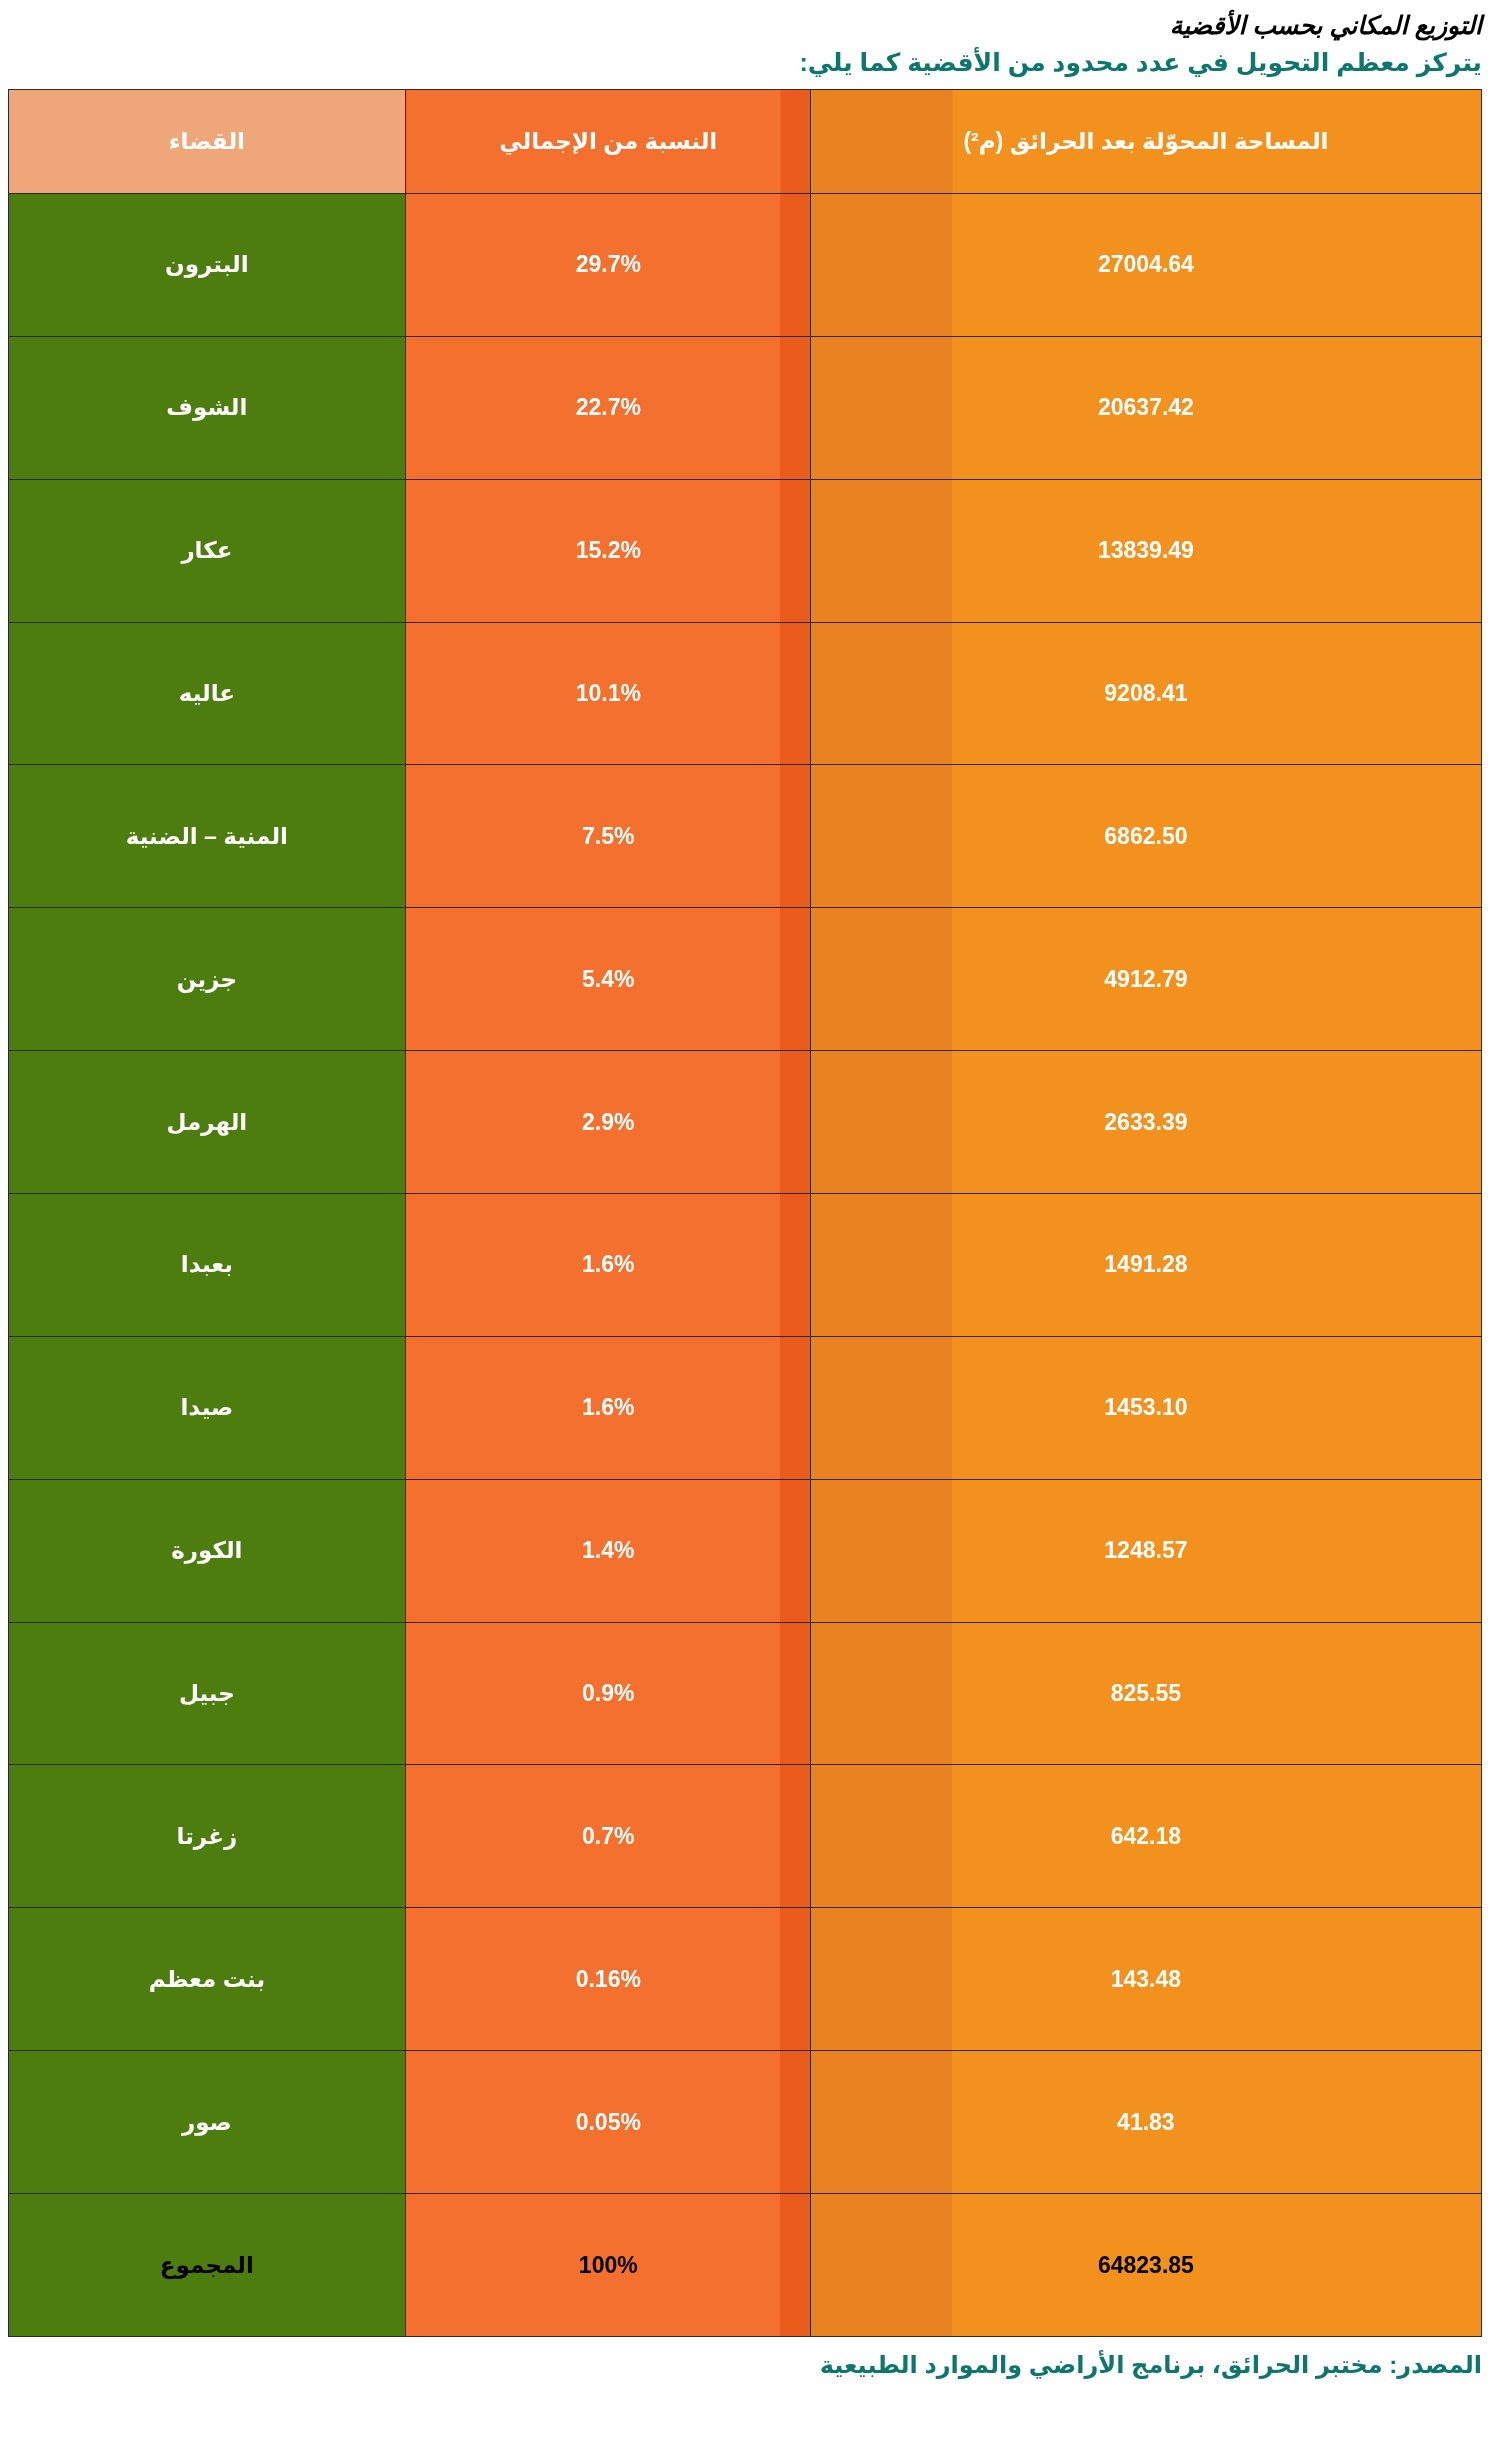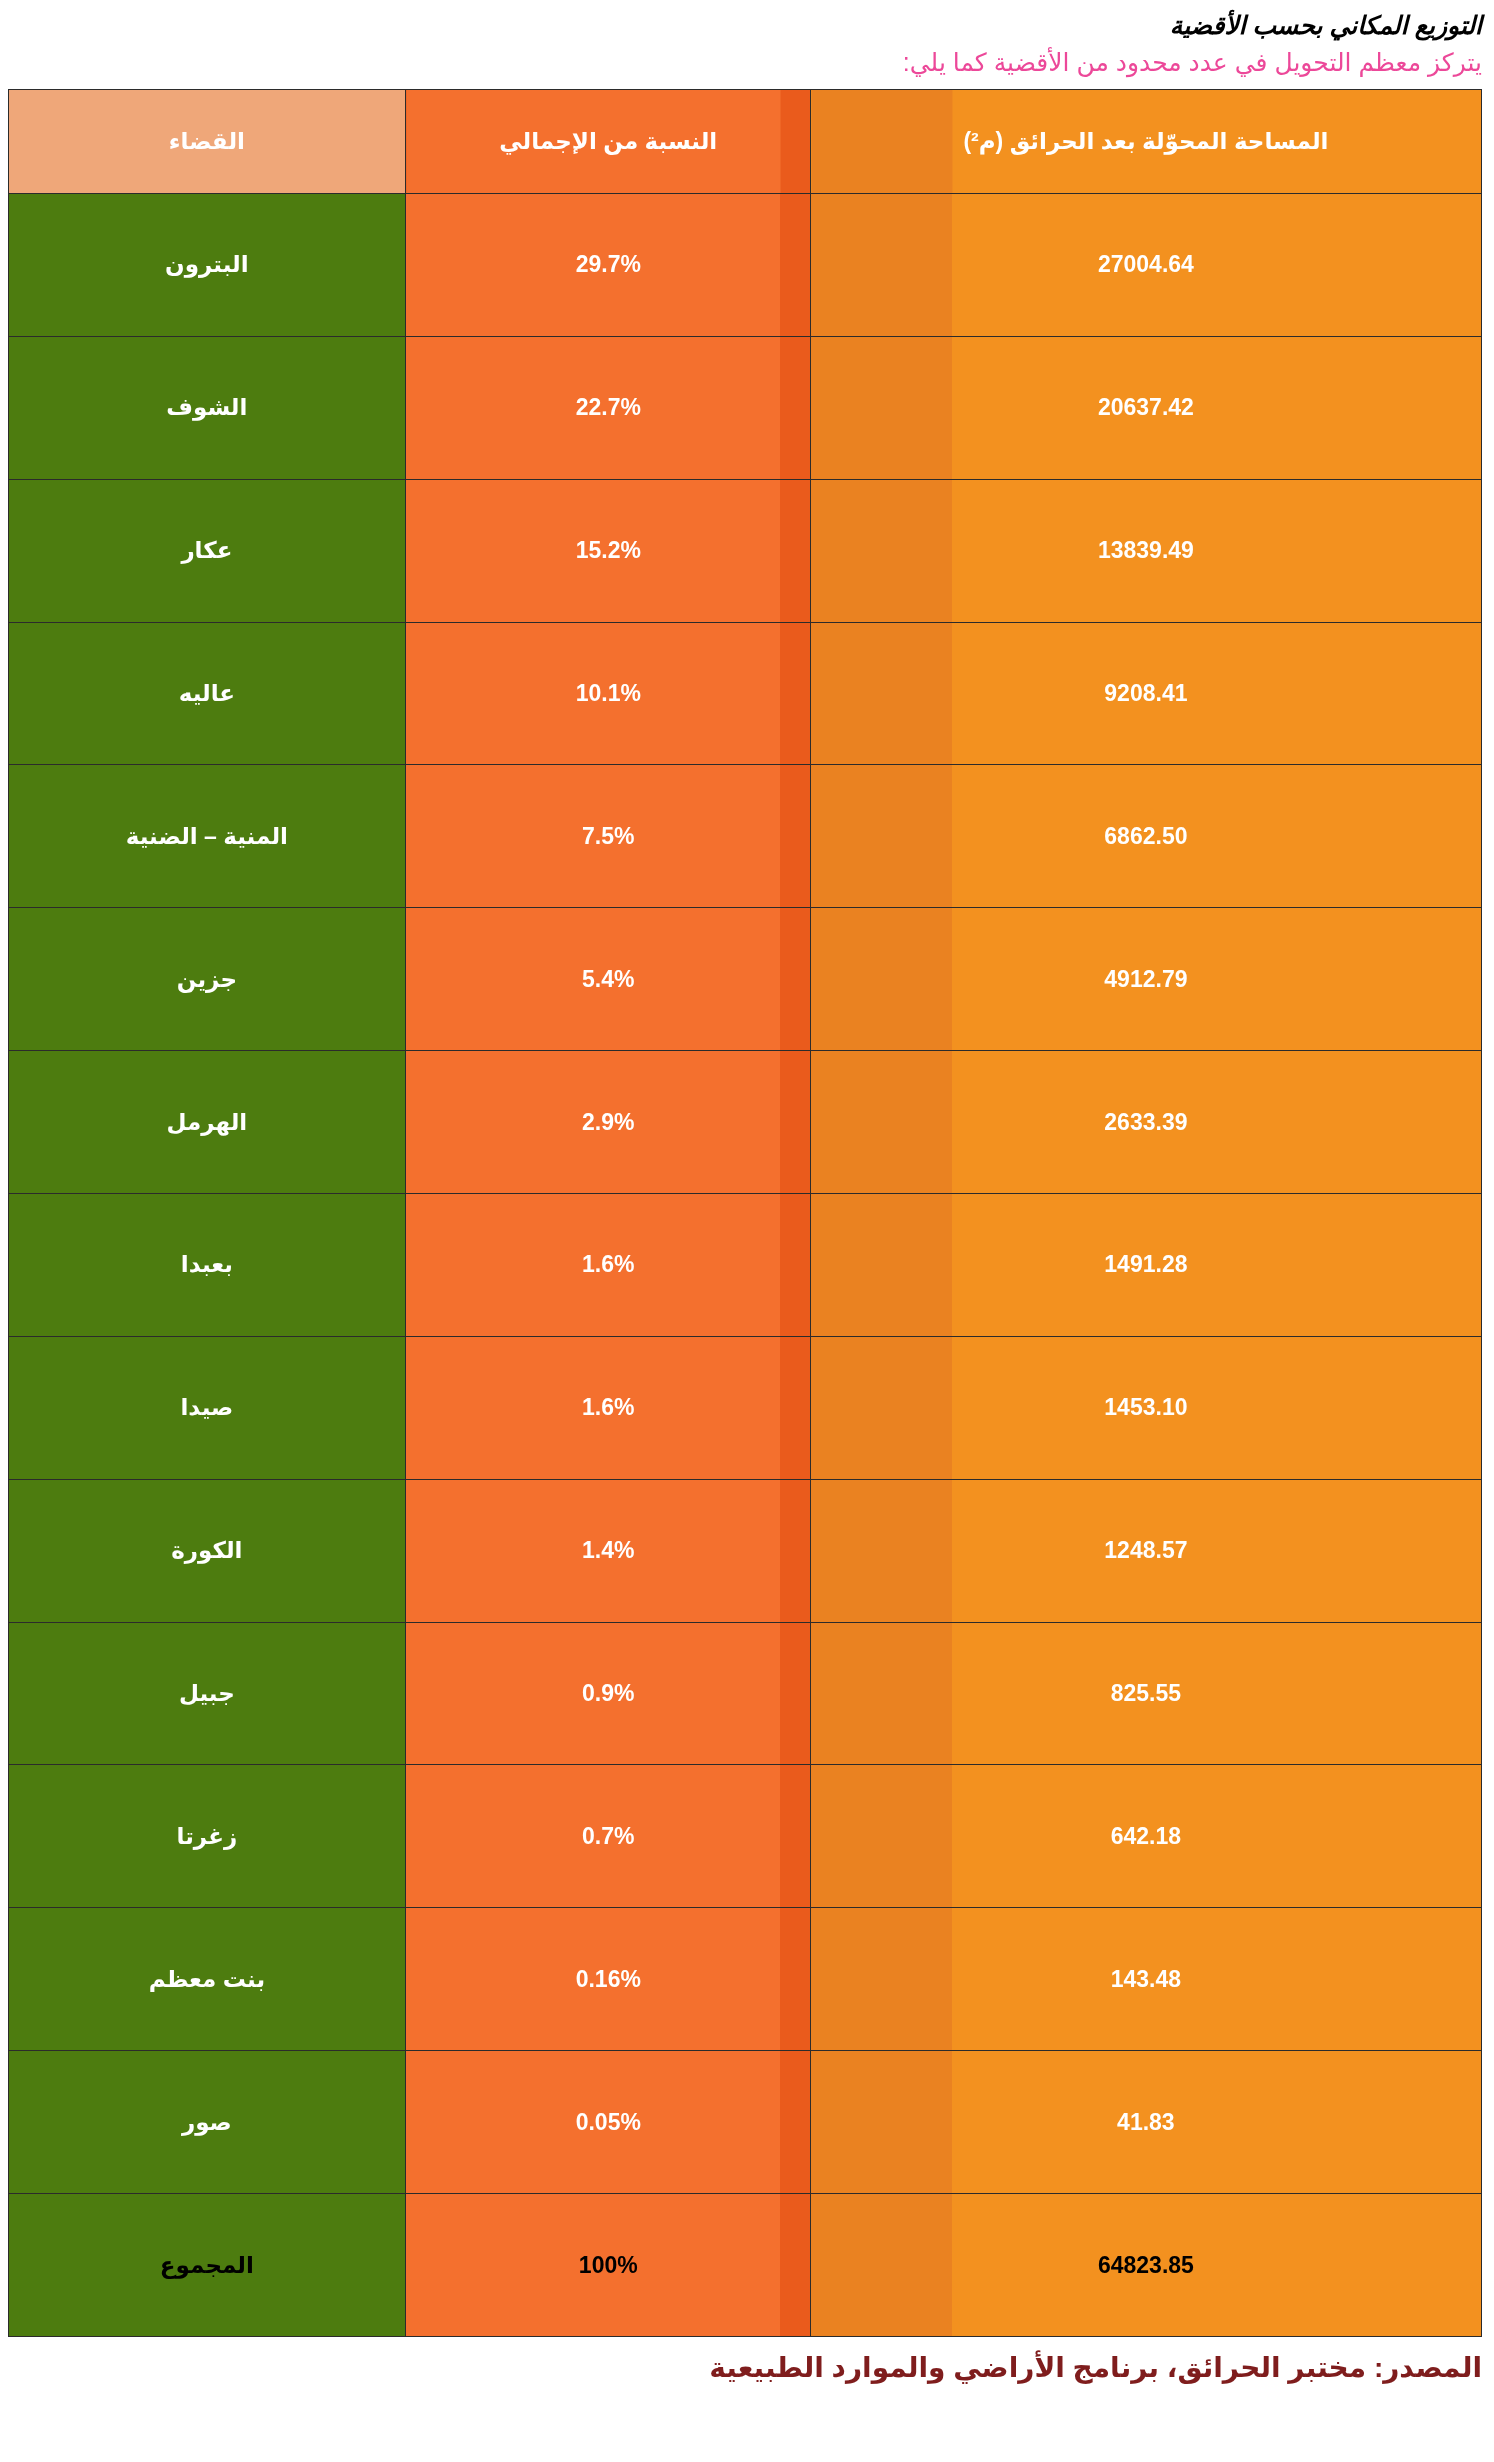--- a/index.html
+++ b/index.html
@@ -31,22 +31,22 @@
     font-weight: bold;
     color: #000000;
     line-height: 1.32;
     letter-spacing: 0;
     margin: 0;
     direction: rtl;
     font-style: italic;
   }
   .sub-title {
     font-size: 25px;
-    font-weight: normal;
-    color: #ec4899;
+    font-weight: bold;
+    color: #0f766e;
     line-height: 1.32;
     margin: 3.7px 0 0 0;
     direction: rtl;
   }
 
   
   .table-wrap {
     position: absolute;
     top: 89px;
     left: 7.5px;
@@ -135,23 +135,23 @@
     position: absolute;
     top: 2349px;
     right: 0;
     left: 0;
     text-align: right;
     padding: 0 13px 0 0;
     box-sizing: border-box;
     direction: rtl;
   }
   .source-line {
-    font-size: 28px;
-    font-weight: bold;
-    color: #7f1d1d;
+    font-size: 24px;
+    font-weight: bold;
+    color: #0f766e;
     line-height: 1.33;
     margin: 0;
   }
 </style>
 </head>
 <body>
 
 <div class="title-block">
   <div class="main-title">التوزيع المكاني بحسب الأقضية</div>
   <div class="sub-title">يتركز معظم التحويل في عدد محدود من الأقضية كما يلي:</div>

